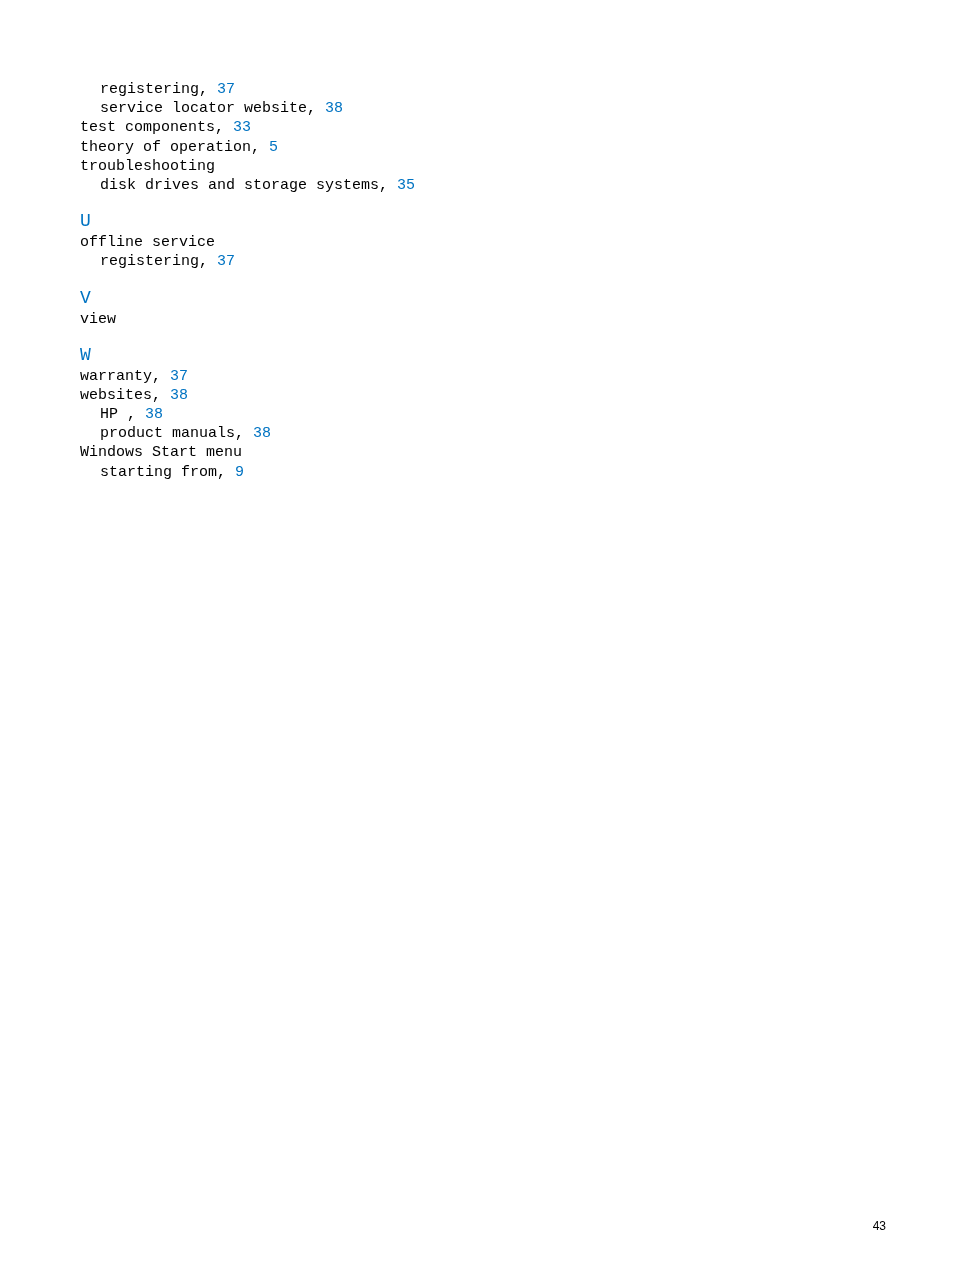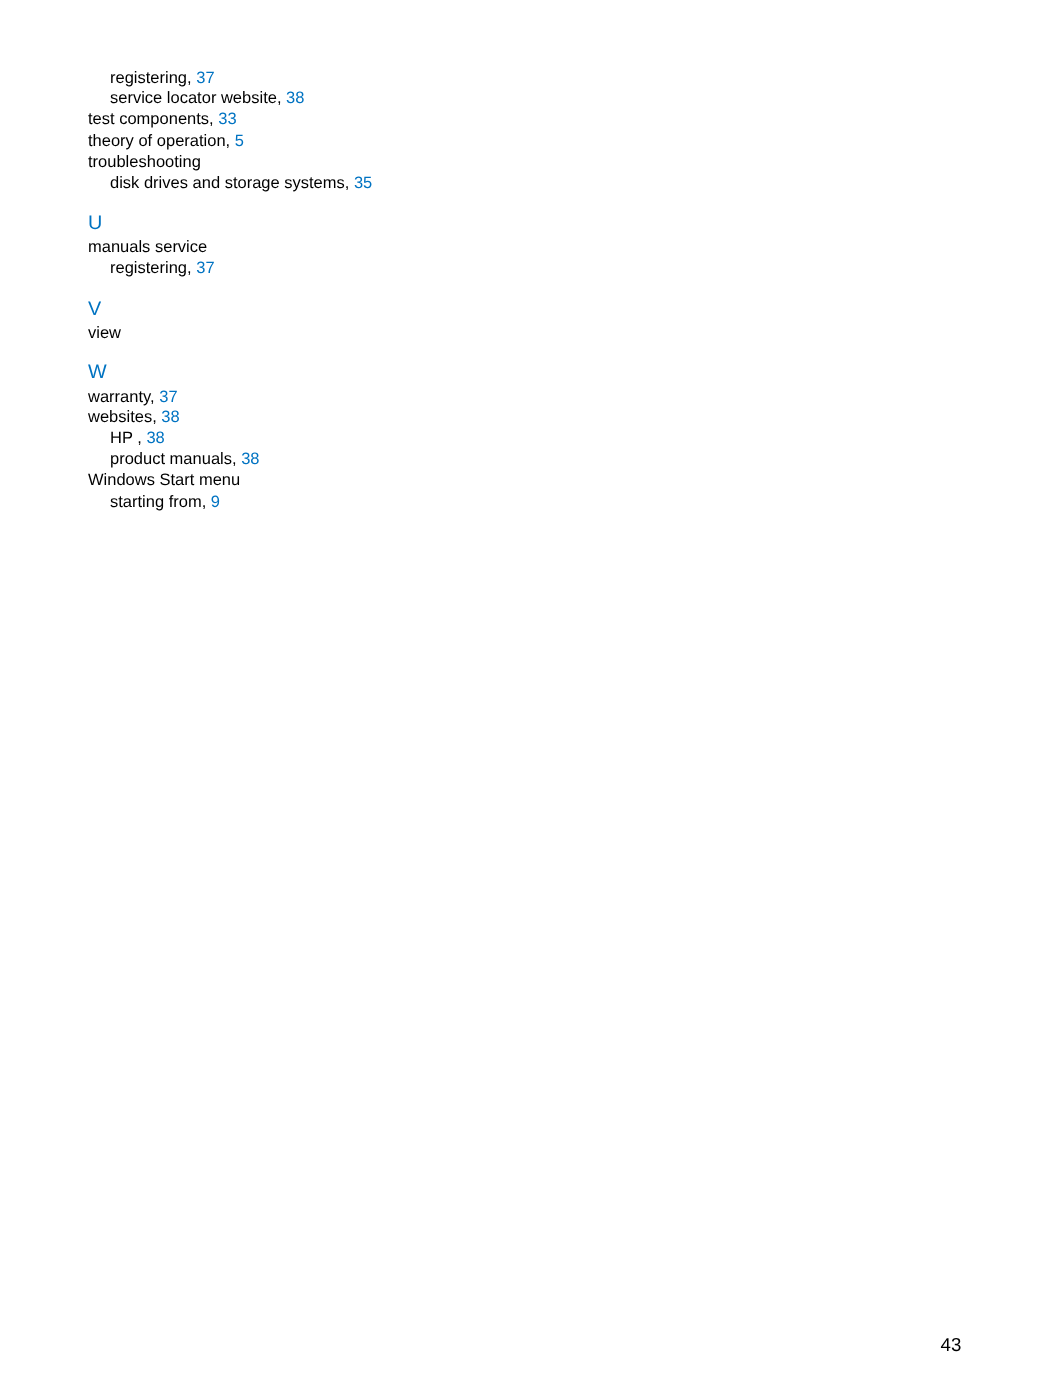--- a/index.html
+++ b/index.html
@@ -7,43 +7,44 @@
     padding: 0;
     background: #ffffff;
     font-family: "Futura", "Trebuchet MS", Arial, sans-serif;
     font-size: 15px;
     color: #000000;
     width: 954px;
     height: 1271px;
     position: relative;
   }
   .page {
-    padding: 61px 80px 0 80px;
+    padding: 80px 80px 0 80px;
+    font-family: Liberation Mono, monospace;
   }
   .section-letter {
     color: #0073c2;
     font-size: 18px;
     margin-top: 16px;
     margin-bottom: 2px;
   }
   .entry {
     line-height: 1.28;
   }
   .indent1 {
     padding-left: 20px;
   }
   .link {
     color: #0073c2;
     cursor: pointer;
   }
   .page-number {
     position: absolute;
     bottom: 38px;
-    right: 80px;
-    font-size: 17px;
+    right: 68px;
+    font-size: 12px;
     color: #000;
   }
 </style>
 </head>
 <body>
 
 <div class="page">
 
   <div class="entry indent1">
     <span>registering, </span><span class="link">37</span>
@@ -59,21 +60,21 @@
   </div>
   <div class="entry">
     <span>troubleshooting</span>
   </div>
   <div class="entry indent1">
     <span>disk drives and storage systems, </span><span class="link">35</span>
   </div>
 
   <div class="section-letter">U</div>
   <div class="entry">
-    <span>manuals service</span>
+    <span>offline service</span>
   </div>
   <div class="entry indent1">
     <span>registering, </span><span class="link">37</span>
   </div>
 
   <div class="section-letter">V</div>
   <div class="entry">
     <span>view</span>
   </div>
 

